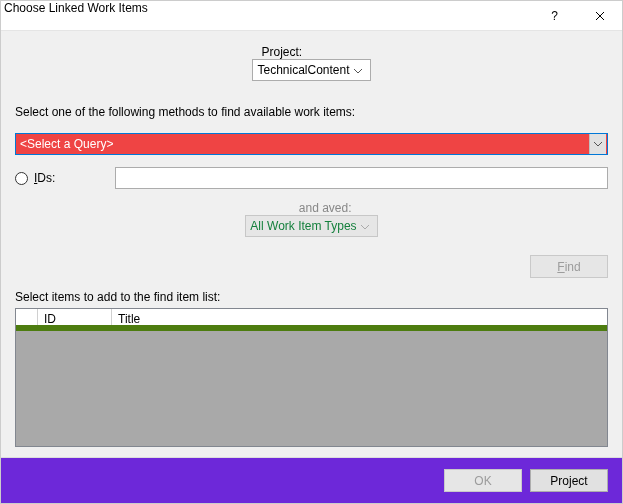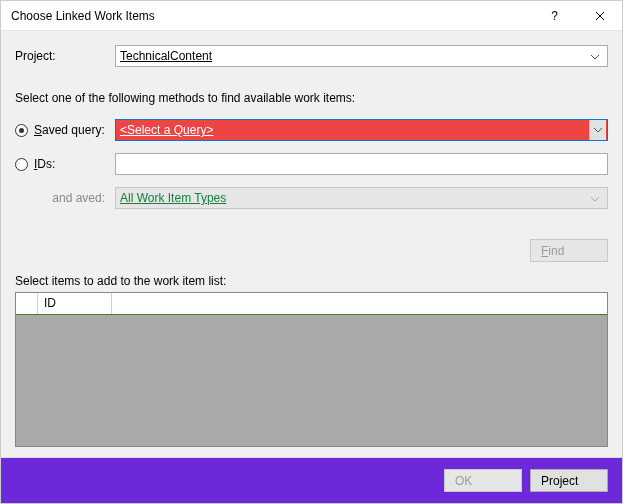--- a/index.html
+++ b/index.html
@@ -15,22 +15,22 @@
     height: 504px;
     background: #f0f0f0;
     border: 1px solid #ccc;
     display: flex;
     flex-direction: column;
   }
   .titlebar {
     height: 30px;
     background: #fff;
     display: flex;
-    align-items: center;
-    padding-left: 10px;
+    align-items: flex-start;
+    padding-left: 3px;
     border-bottom: 1px solid #e5e5e5;
   }
   .titlebar .title { flex: 1; font-size: 12px; }
   .titlebar .tbtn {
     width: 45px;
     height: 30px;
     display: flex;
     align-items: center;
     justify-content: center;
     color: #000;
@@ -38,40 +38,41 @@
   .titlebar .tbtn svg { stroke: #000; }
   .content {
     flex: 1;
     padding: 14px 14px 10px 14px;
     display: flex;
     flex-direction: column;
   }
   .row {
     display: flex;
     align-items: center;
-    margin-bottom: 24px;
+    margin-bottom: 12px;
+    flex-direction: column;
   }
   .label-col {
     width: 100px;
     padding-right: 6px;
   }
   .field-col {
     flex: 1;
   }
   .dropdown {
     width: 100%;
     height: 22px;
     background: #fff;
     border: 1px solid #acacac;
     display: flex;
     align-items: center;
     padding: 0 4px;
     position: relative;
   }
-  .dropdown .dd-text { flex: 1; color: #000; text-decoration: underline; }
+  .dropdown .dd-text { flex: 1; color: #000; }
   .dropdown .chev {
     width: 16px;
     text-align: center;
     color: #555;
   }
   .dropdown.highlight {
     background: #ef4444;
     border: 1px solid #0078d7;
   }
   .dropdown.highlight .dd-text { color: #fff; }
@@ -85,21 +86,21 @@
     justify-content: center;
     border-left: 1px solid #c0c0c0;
   }
   .dropdown.disabled {
     background: #e6e6e6;
     border-color: #c7c7c7;
     color: #888;
   }
   .dropdown.disabled .dd-text { color: #15803d; }
   .dropdown.disabled .chev { color: #aaa; }
-  .instruction { margin: 0 0 14px 0; }
+  .instruction { margin: 12px 0 14px 0; }
   .radio-row {
     display: flex;
     align-items: center;
     margin-bottom: 12px;
   }
   .radio-label-col {
     width: 100px;
     display: flex;
     align-items: center;
     gap: 6px;
@@ -133,21 +134,21 @@
     justify-content: flex-end;
     margin: 6px 0 12px 0;
   }
   .btn {
     min-width: 78px;
     height: 23px;
     background: #e1e1e1;
     border: 1px solid #adadad;
     display: inline-flex;
     align-items: center;
-    justify-content: flex-start;
+    justify-content: center;
     padding: 0 10px;
   }
   .btn.disabled {
     color: #9c9c9c;
     border-color: #c9c9c9;
     background: #e6e6e6;
   }
   .btn.wide { min-width: 100px; }
   .grid-label { margin-bottom: 4px; }
   .grid {
@@ -155,21 +156,21 @@
     background: #a9a9a9;
     flex: 1;
     display: flex;
     flex-direction: column;
     min-height: 110px;
   }
   .grid-header {
     height: 22px;
     background: #fff;
     display: flex;
-    border-bottom: 1px solid #4d7c0f;
+    border-bottom: 6px solid #4d7c0f;
   }
   .grid-header .col {
     border-right: 1px solid #d0d0d0;
     padding: 3px 6px;
     font-size: 12px;
   }
   .grid-header .col.sel { width: 22px; }
   .grid-header .col.id { width: 74px; }
   .grid-header .col.title { flex: 1; border-right: none; }
   .grid-body {
@@ -224,26 +225,20 @@
                 <path d="M0 0 L4 4 L8 0" fill="none" stroke="#555" stroke-width="1"></path>
               </svg>
           </span>
         </div>
       </div>
     </div>
 
     <div class="instruction">Select one of the following methods to find available work items:</div>
 
     <div class="radio-row">
-      <div class="radio-label-col">
-        <span class="radio checked">
-            <span class="dot"></span>
-          </span>
-        <span><u>S</u>aved query:</span>
-      </div>
       <div class="field-col">
         <div class="dropdown highlight">
           <span class="dd-text">&lt;Select a Query&gt;</span>
           <span class="chev-box">
             <svg width="8" height="5" viewBox="0 0 8 5">
                 <path d="M0 0 L4 4 L8 0" fill="none" stroke="#555" stroke-width="1"></path>
               </svg>
           </span>
         </div>
       </div>
@@ -273,26 +268,27 @@
         </div>
       </div>
     </div>
 
     <div class="find-row">
       <div class="btn disabled">
           <span><u>F</u>ind</span>
         </div>
     </div>
 
-    <div class="grid-label">Select items to add to the work item list:</div>
+    <div class="grid-label">Select items to add to the find item list:</div>
 
     <div class="grid">
       <div class="grid-header">
         <div class="col sel"></div>
         <div class="col id">ID</div>
+        <div class="col title">Title</div>
       </div>
       <div class="grid-body"></div>
     </div>
 
 
   </div>
 
   <div class="dialog-footer">
     <div class="btn disabled">OK</div>
     <div class="btn">Project</div>

